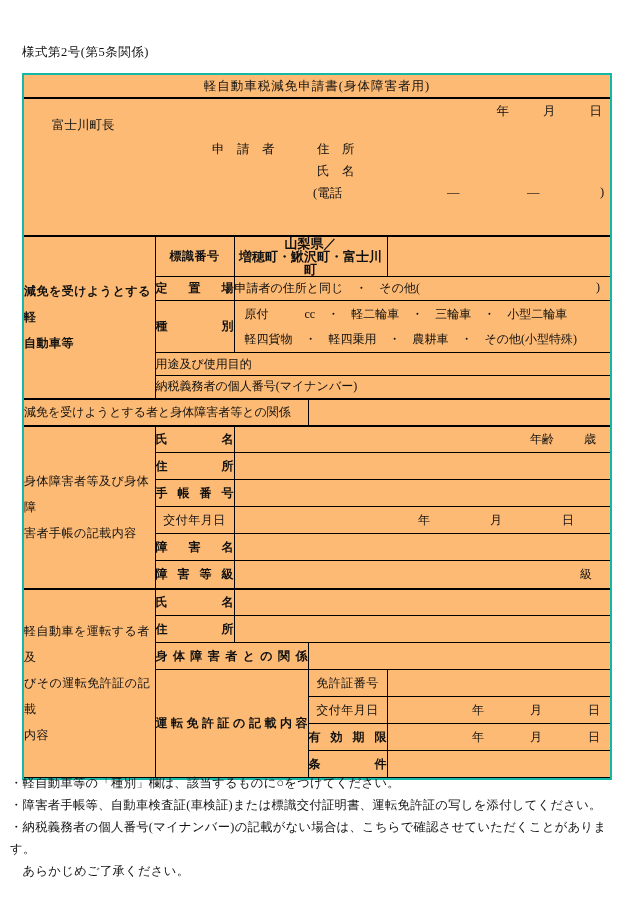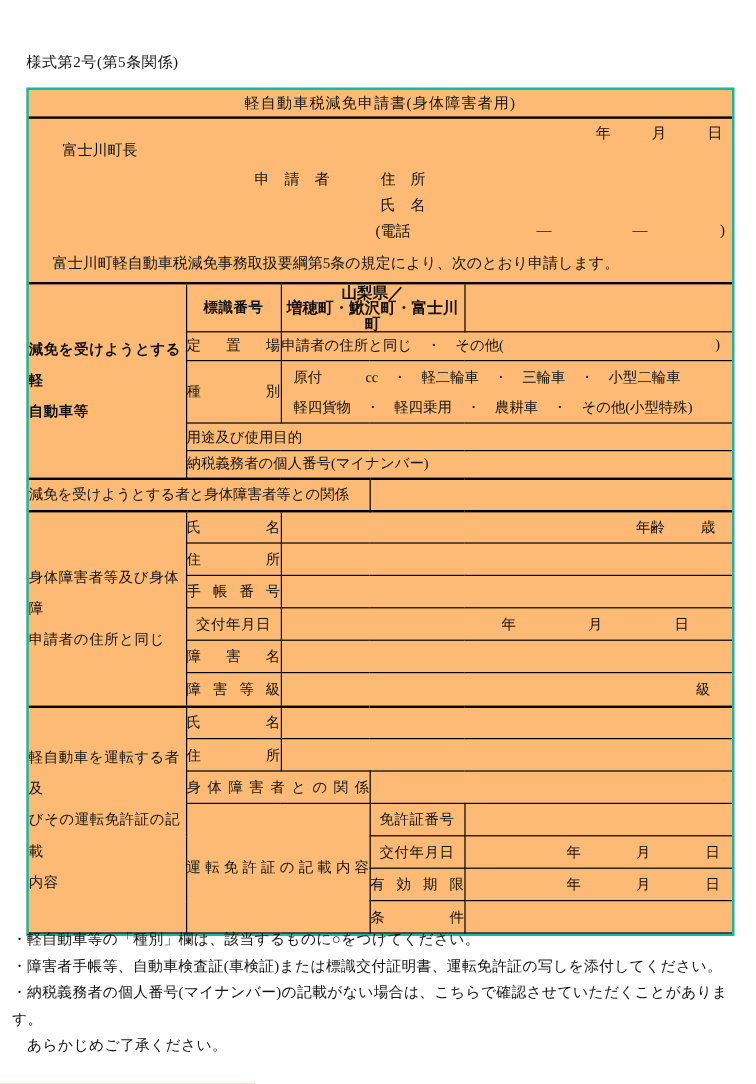--- a/index.html
+++ b/index.html
@@ -21,21 +21,21 @@
   .hl{position:absolute;white-space:nowrap;}
   .date-line{position:absolute;top:4px;left:0;right:0;display:flex;justify-content:flex-end;gap:34px;padding-right:8px;}
   
   table.grid{border-collapse:collapse;table-layout:fixed;width:586px;font-size:12px;}
   table.grid td{border:1px solid #000;padding:0;overflow:hidden;vertical-align:middle;}
   table.grid tr:first-child td{border-top:none;font-weight:bold;}
   table.grid td:first-child{border-left:none;}
   table.grid td:last-child{border-right:none;}
   tr.thick td{border-top-width:2px;}
   td.lh{vertical-align:top;padding:3px 6px;line-height:26px;letter-spacing:.5px;}
-  td.lab{padding:0 10px;text-align:justify;text-align-last:justify;text-justify:inter-character;}
+  td.lab{padding:0 10px;text-align:justify;text-align-last:justify;text-justify:inter-character;font-weight:bold;}
   td.lab-c{text-align:center;letter-spacing:.5px;}
   td.cell{padding-left:10px;}
   td.pref{text-align:center;font-size:13px;line-height:13px;padding:2px 2px;}
   .loc-flex{display:flex;justify-content:space-between;padding-left:0;padding-right:10px;}
   .two-line{line-height:25px;padding-left:10px;}
   .flex-end{display:flex;justify-content:flex-end;align-items:center;}
   .age-row{gap:30px;padding-right:14px;padding-left:40px;}
   .date3a{gap:60px;padding-right:36px;}
   .date3b{gap:46px;padding-right:10px;}
   .notes{position:absolute;left:10px;top:772px;font-size:12.3px;line-height:22px;letter-spacing:.3px;}
@@ -56,21 +56,20 @@
       <span>日</span>
     </div>
     <span class="hl" style="left:28px;top:18px">富士川町長</span>
     <span class="hl" style="left:188px;top:42px">申　請　者</span>
     <span class="hl" style="left:293px;top:42px">住　所</span>
     <span class="hl" style="left:293px;top:64px">氏　名</span>
     <span class="hl" style="left:289px;top:86px">(電話</span>
     <span class="hl" style="left:423px;top:86px">―</span>
     <span class="hl" style="left:503px;top:86px">―</span>
     <span class="hl" style="left:576px;top:86px">)</span>
-    <span class="hl" style="left:20px;top:112px">富士川町軽自動車税減免事務取扱要綱第5条の規定により、次のとおり申請します。</span>
   </div>
 
   <table class="grid">
     <colgroup>
       <col style="width:131px">
         <col style="width:79px">
         <col style="width:74px">
         <col style="width:79px">
         <col style="width:223px">
     </colgroup>
@@ -118,21 +117,21 @@
     </tr>
 
     <tr class="thick" style="height:27px">
       <td class="cell" colspan="3">減免を受けようとする者と身体障害者等との関係</td>
       <td colspan="2"></td>
     </tr>
 
     <tr class="thick" style="height:27px">
       <td class="lh" rowspan="6">
         <div>身体障害者等及び身体障</div>
-        <div>申請者の住所と同じ</div>
+        <div>害者手帳の記載内容</div>
       </td>
       <td class="lab">氏 名</td>
       <td colspan="3">
         <div class="flex-end age-row">
           <span>年齢</span>
           <span>歳</span>
         </div>
       </td>
     </tr>
     <tr style="height:27px">

